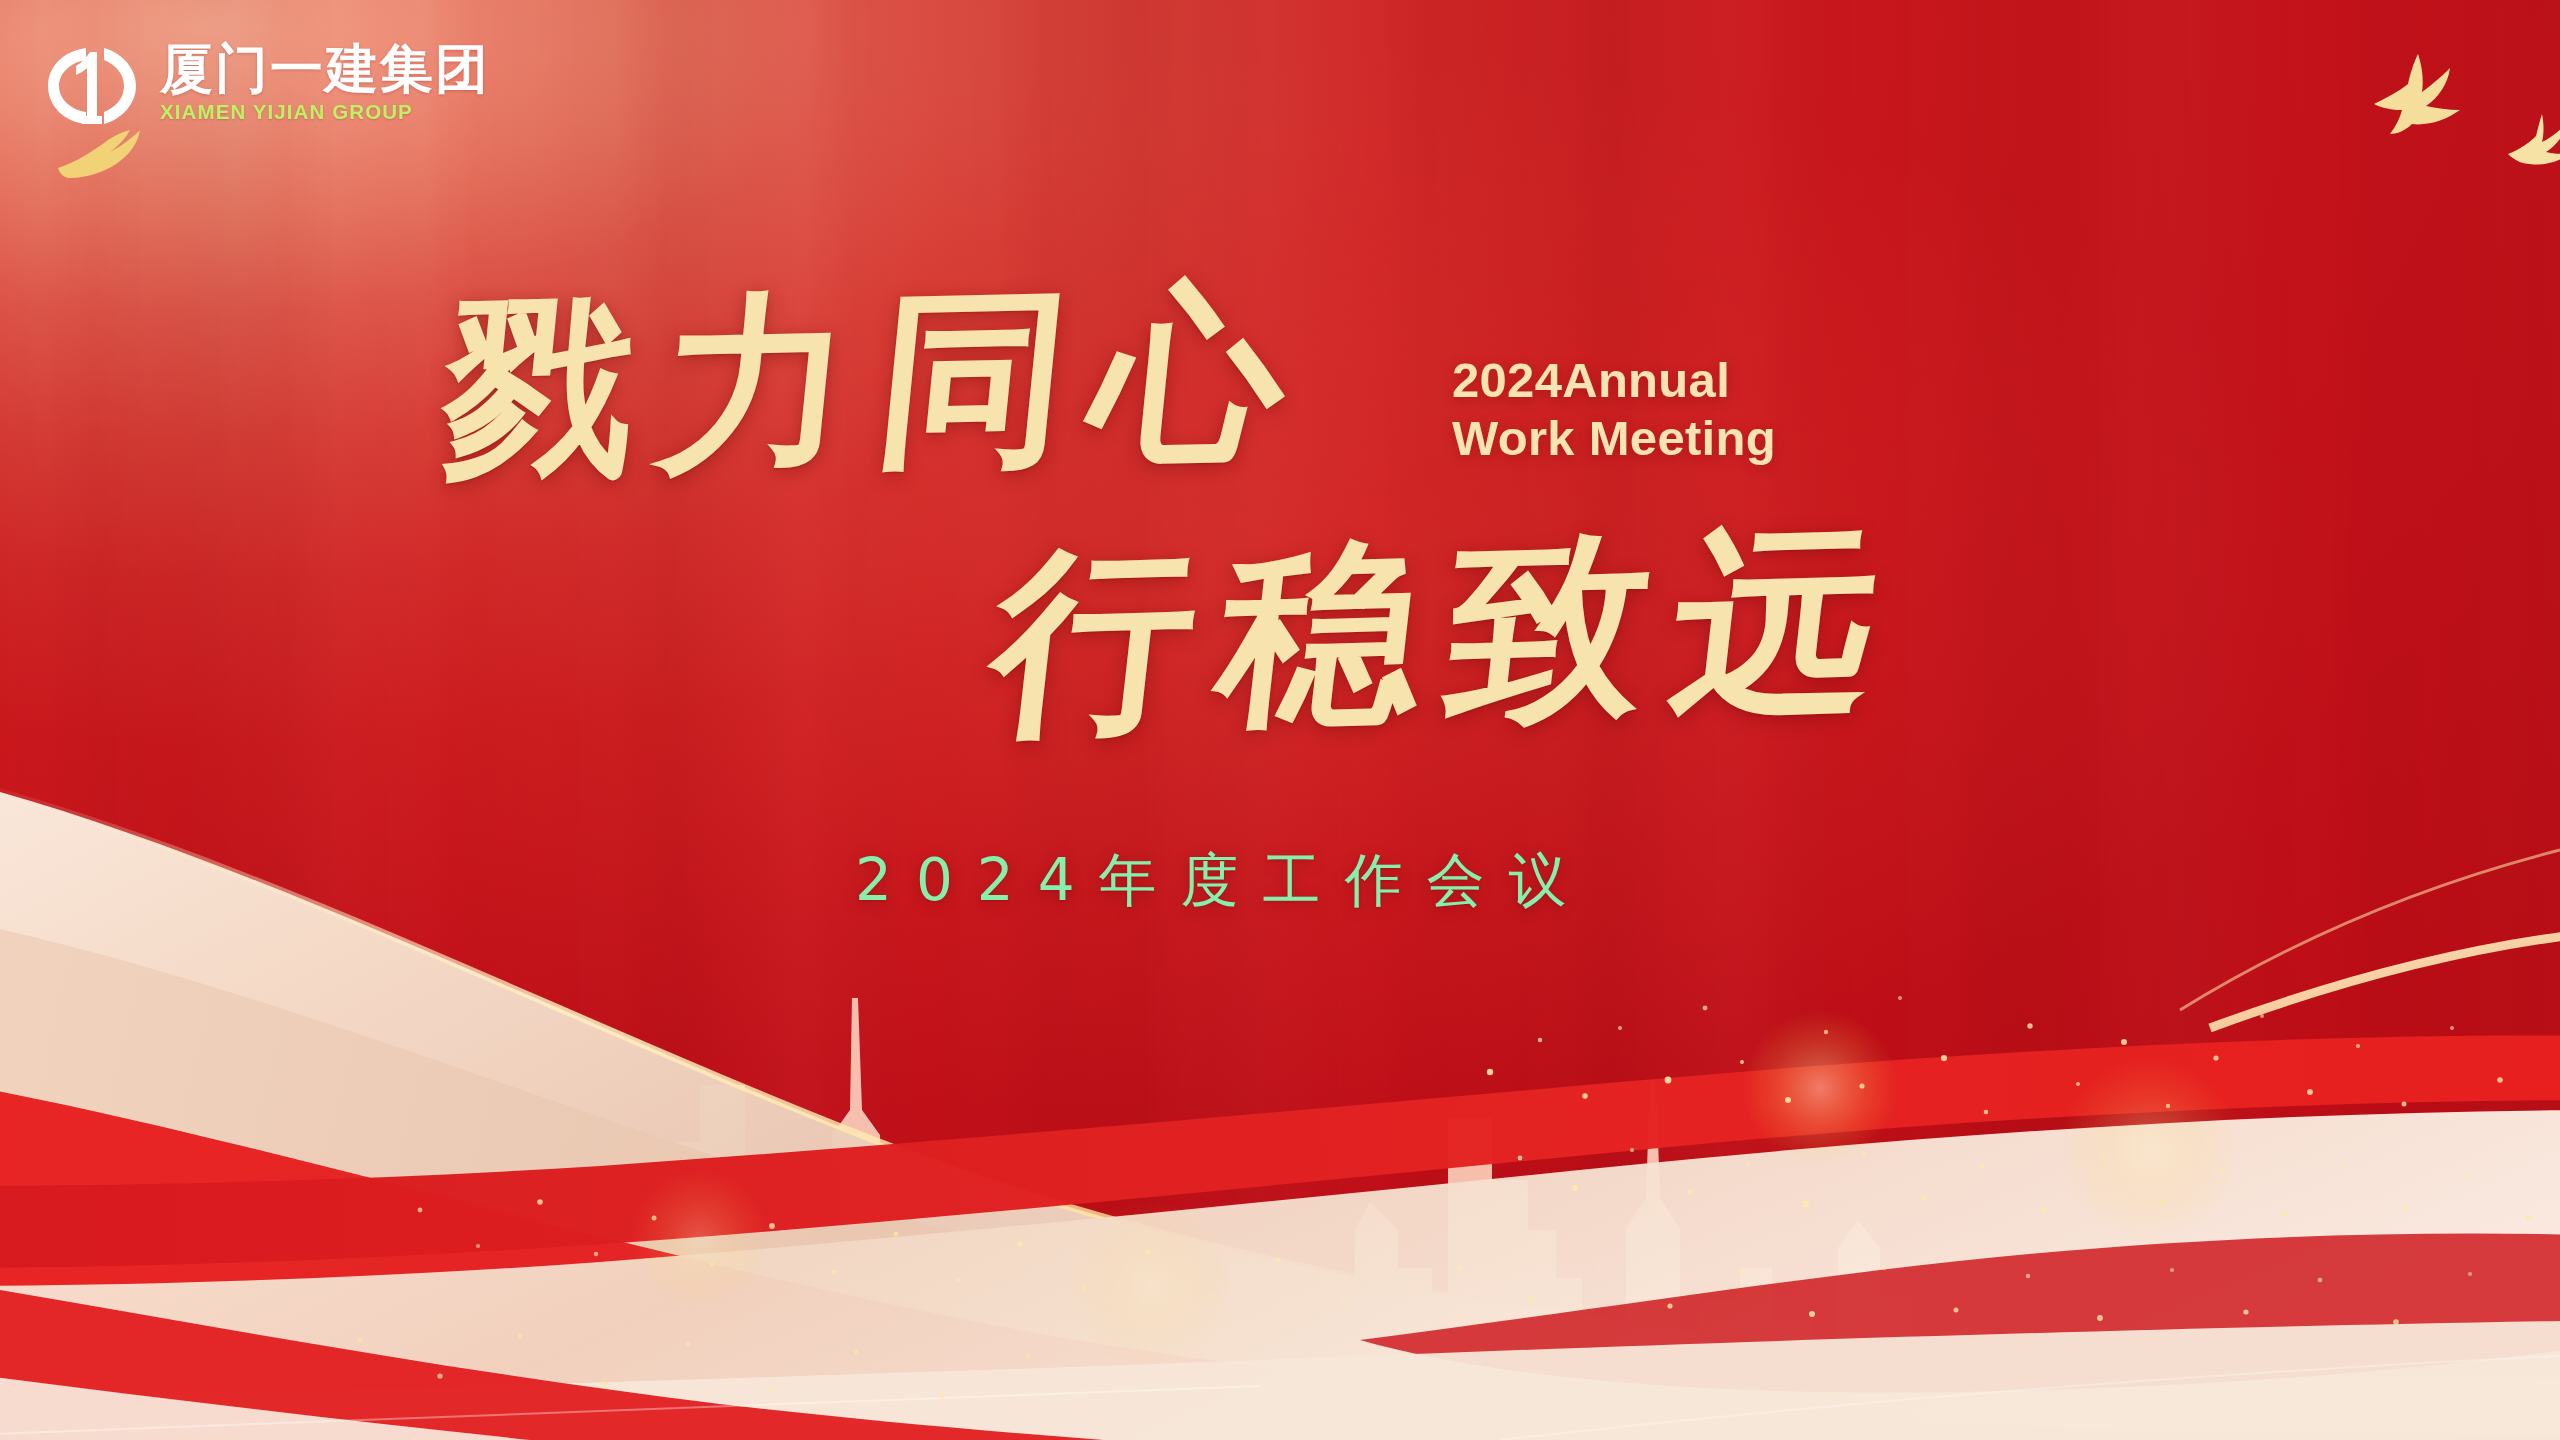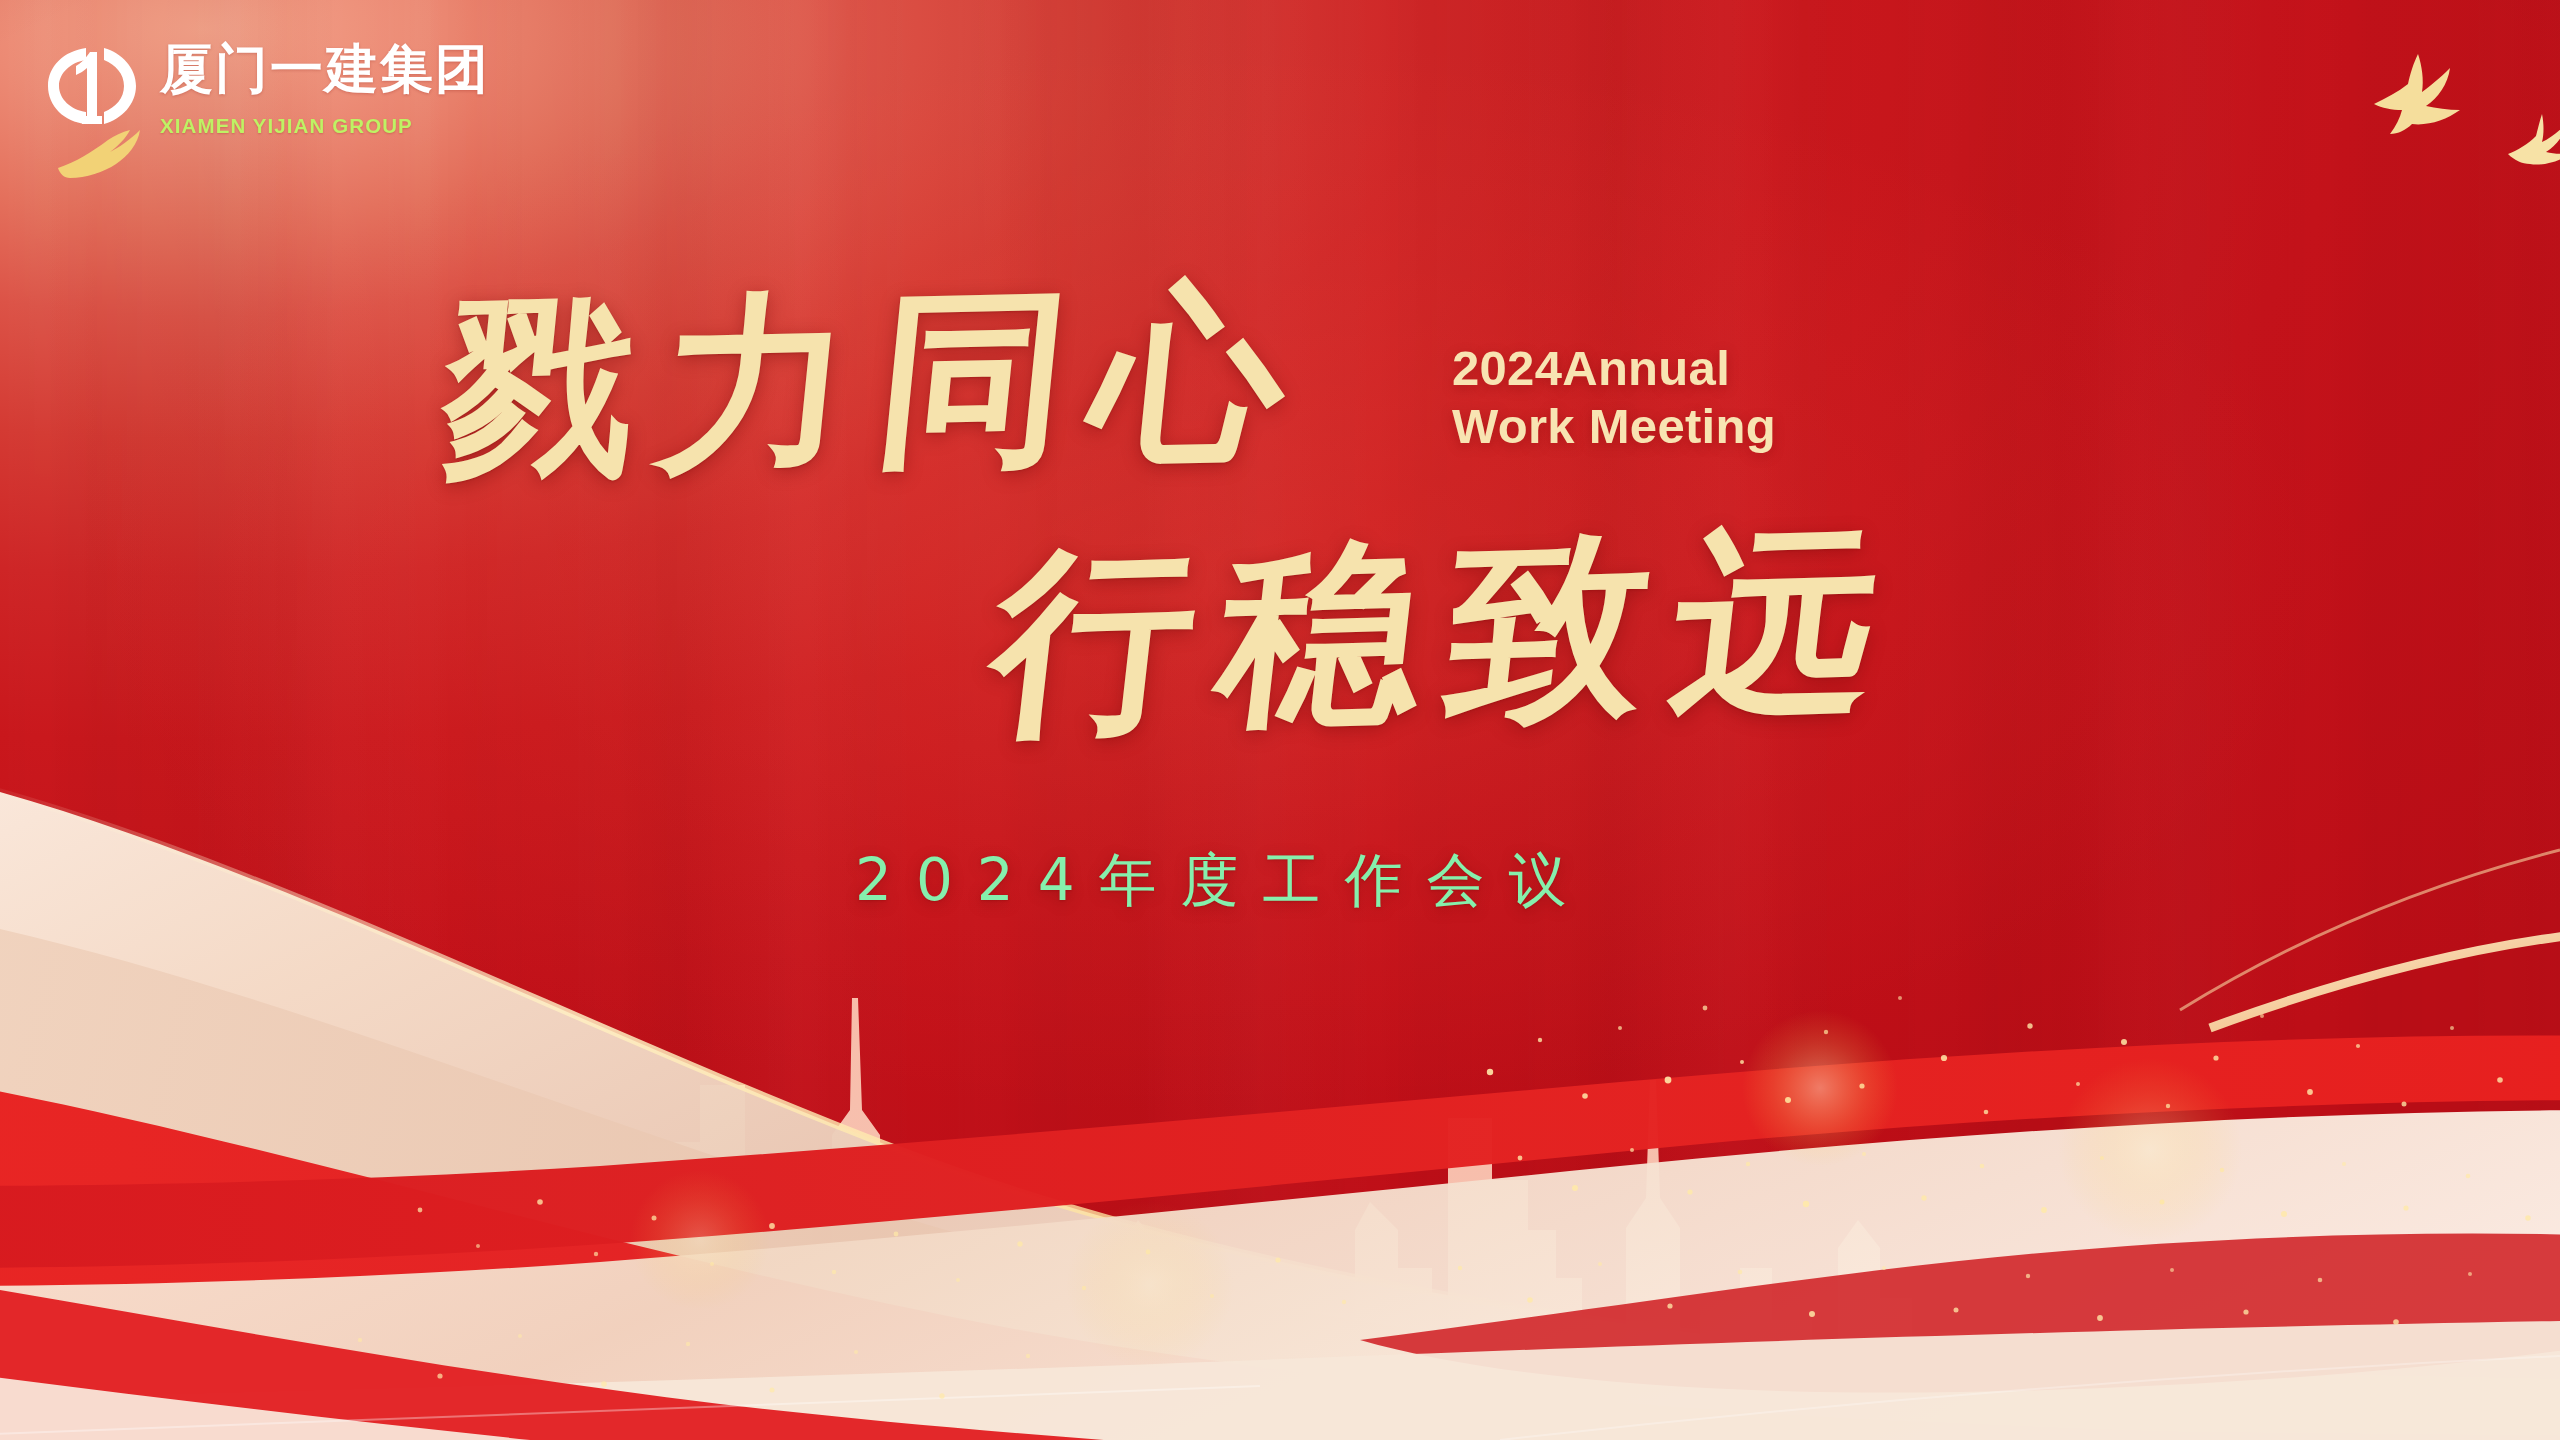--- a/index.html
+++ b/index.html
@@ -58,21 +58,21 @@
 
   
   .ribbons { position:absolute; left:0; bottom:0; width:2560px; height:760px; }
 
   
   .glitter { position:absolute; left:0; bottom:0; width:2560px; height:700px; pointer-events:none; }
 
   
   .logo-block { position:absolute; left:46px; top:38px; display:flex; align-items:flex-start; gap:22px; }
   .logo-mark { width:92px; height:88px; flex:0 0 auto; margin-top:4px; }
-  .logo-text { display:flex; flex-direction:column; gap:16px; padding-top:4px; }
+  .logo-text { display:flex; flex-direction:column; gap:2px; padding-top:4px; }
   .logo-cn {
     font-size:53px; line-height:1.03; color:#FFFFFF; font-weight:700;
     letter-spacing:2px;
     font-family:"Liberation Sans", "DejaVu Sans", sans-serif;
     text-shadow:0 1px 3px rgba(130,20,14,.25);
   }
   .logo-en {
     font-size:20.5px; color:#bef264; font-weight:700;
     letter-spacing:1.1px; margin-top:1px;
     font-family:"Liberation Sans", sans-serif;
@@ -103,21 +103,21 @@
     transform:skewX(-7deg) rotate(-1.3deg);
   }
   .cal-2 {
     left:996px; top:530px;
     font-size:200px; line-height:1;
     letter-spacing:26px;
     transform:skewX(-8deg) rotate(-1.6deg);
   }
 
   .en-block {
-    position:absolute; left:1452px; top:340px;
+    position:absolute; left:1452px; top:352px;
     color:#F8E4B2;
     font-size:49px; line-height:1.18; font-weight:700;
     letter-spacing:.3px;
     font-family:"Liberation Sans", sans-serif;
     text-shadow:0 3px 12px rgba(120,10,10,.35);
   }
 
   .sub-line {
     position:absolute; left:855px; top:842px;
     color:#86efac;

